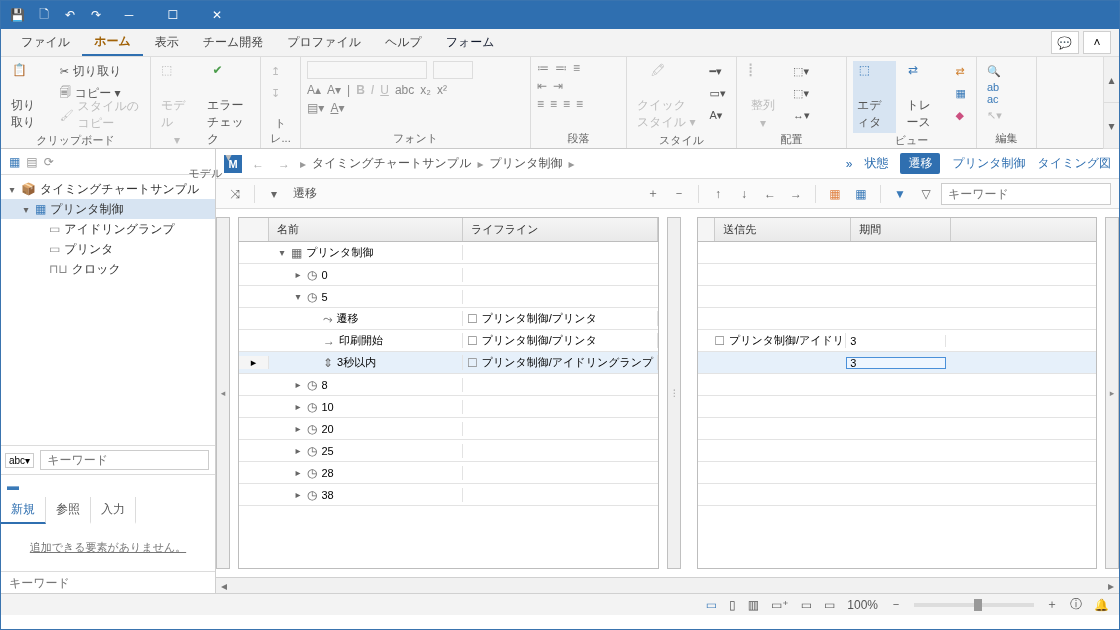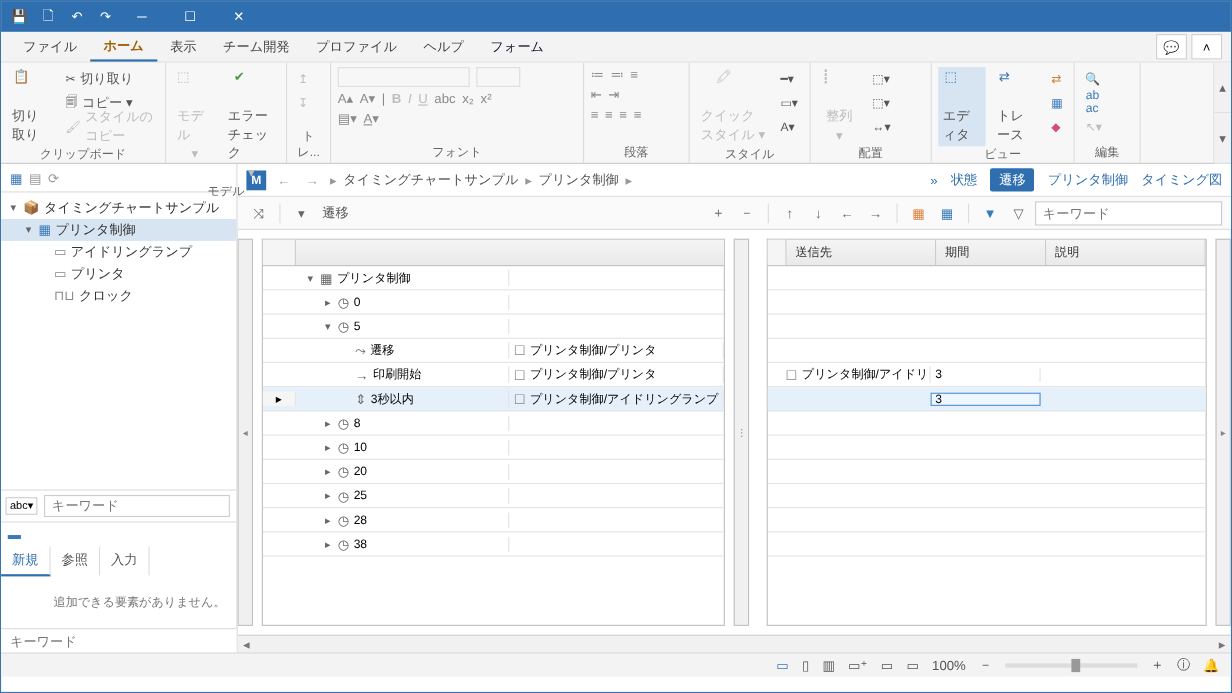--- a/index.html
+++ b/index.html
@@ -37,21 +37,21 @@
 .tree { flex:1; overflow:auto; padding:4px 0; }
 .tree .row { display:flex; align-items:center; height:20px; padding-left:6px; gap:4px; color:#333; }
 .tree .row.sel { background:#d7e4f2; }
 .tri { width:10px; text-align:center; color:#666; font-size:10px; }
 .sb-filter { border-top:1px solid #dcdcdc; padding:4px; display:flex; align-items:center; gap:6px; }
 .sb-filter input { flex:1; border:1px solid #ccc; height:20px; padding:0 6px; color:#888; }
 .sb-btm-tabs { border-top:1px solid #dcdcdc; }
 .tabrow { display:flex; }
 .tabrow .t { padding:4px 10px; border-right:1px solid #dcdcdc; border-bottom:2px solid transparent; color:#555; }
 .tabrow .t.act { border-bottom-color:#2f6fb0; color:#2f6fb0; }
-.sb-msg { padding:16px 10px; color:#777; text-align:right; font-size:11px; }
+.sb-msg { padding:16px 10px; color:#777; text-align:center; font-size:11px;text-decoration:underline; }
 .sb-ftr input { width:100%; border:0; border-top:1px solid #dcdcdc; height:22px; padding:0 8px; color:#888; }
 
 .main { flex:1; display:flex; flex-direction:column; min-width:0; }
 .bc { height:30px; background:#fff; border-bottom:1px solid #dcdcdc; display:flex; align-items:center; padding:0 8px; gap:6px; }
 .bc .sq { width:18px; height:18px; background:#2f6fb0; color:#fff; display:flex; align-items:center; justify-content:center; font-size:11px; font-weight:bold; }
 .bc .nav { color:#aaa; padding:0 4px; cursor:pointer; }
 .bc .crumb { color:#555; }
 .bc .sep { color:#999; }
 .bc .links { margin-left:auto; display:flex; gap:12px; align-items:center; }
 .bc .links span { color:#2f6fb0; cursor:pointer; }
@@ -351,20 +351,22 @@
       <div class="ico" style="color:#3a7ab8">▼</div>
       <div class="ico mu">▽</div>
       <input class="kw" placeholder="キーワード" style="">
     </div>
 
     <div class="gridwrap">
       <div class="grip">◂</div>
       <div class="grid first">
         <div class="hdr" id="g1h">
             <div class="c"></div>
+            <div class="c">名前</div>
+            <div class="c">ライフライン</div>
           </div>
         <div id="g1b">
             <div class="r">
               <div class="c"></div>
               <div class="c"><span style="display:inline-block;width:0px"></span><span class="tri">▾</span><span style="color:#666">▦</span> プリンタ制御</div>
               <div class="c"></div>
             </div>
             <div class="r">
               <div class="c"></div>
               <div class="c"><span style="display:inline-block;width:16px"></span><span class="tri">▸</span><span style="color:#666">◷</span> 0</div>
@@ -421,21 +423,20 @@
               <div class="c"></div>
             </div>
           </div>
       </div>
       <div class="grip">⋮</div>
       <div class="grid second">
         <div class="hdr" id="g2h">
             <div class="c"></div>
             <div class="c">送信先</div>
             <div class="c">期間</div>
-            <div class="c">説明</div>
           </div>
         <div id="g2b">
             <div class="r">
               <div class="c"></div>
               <div class="c"></div>
               <div class="c"></div>
               <div class="c"></div>
             </div>
             <div class="r">
               <div class="c"></div>

